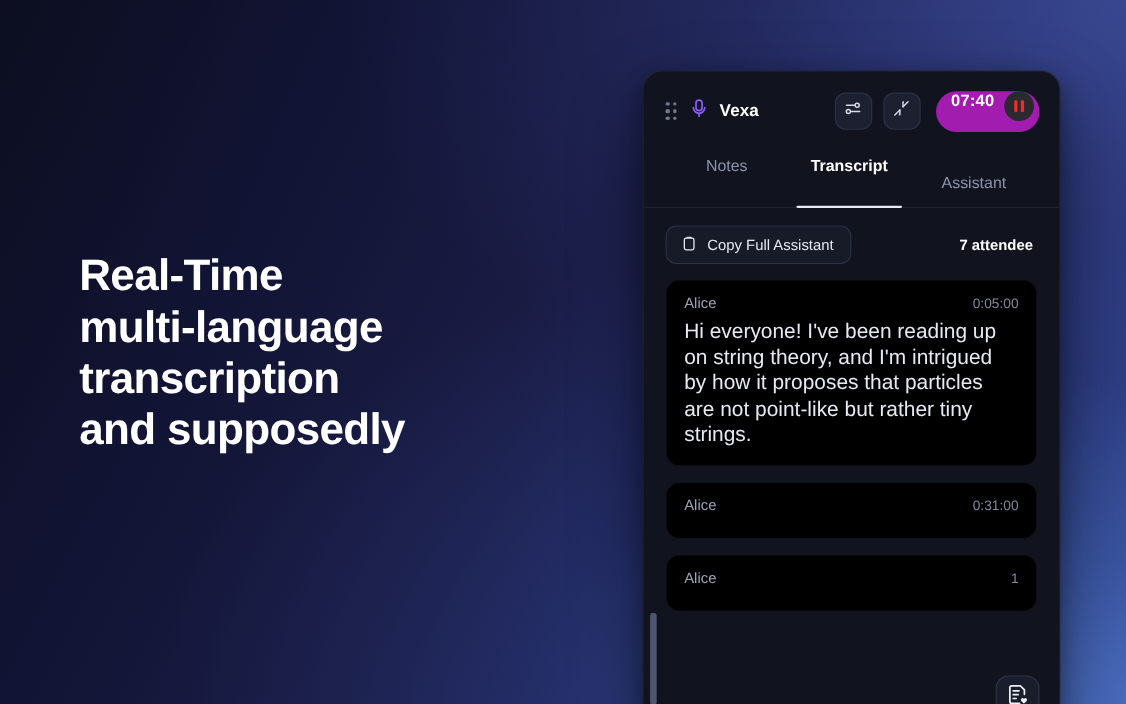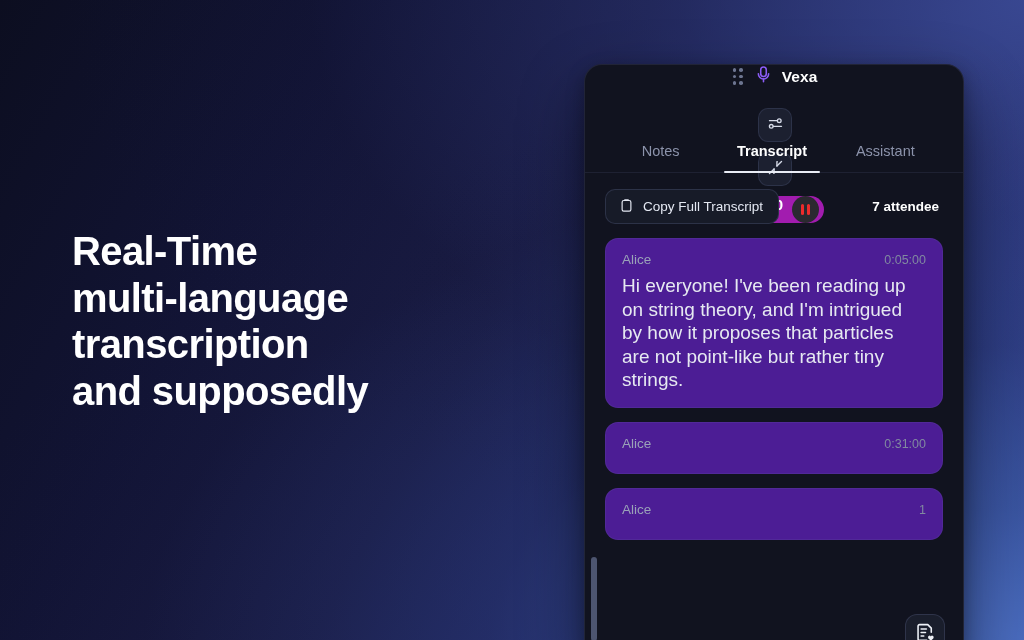--- a/index.html
+++ b/index.html
@@ -53,21 +53,20 @@
     overflow: hidden;
   }
 
   
   #panel-header {
     display: flex;
     align-items: center;
     height: 72px;
     padding: 0 18px 0 20px;
     gap: 10px;
-    flex-direction: column;
   }
   .brand { display: flex; align-items: center; gap: 9px; }
 
   .drag-dots {
     display: grid;
     grid-template-columns: repeat(2, 3.5px);
     grid-template-rows: repeat(3, 3.5px);
     gap: 3.2px;
     margin-right: 2px;
   }
@@ -120,21 +119,21 @@
   .tab {
     position: relative;
     padding: 6px 0 13px;
     font-size: 14.5px;
     color: #8c93ab;
     cursor: pointer;
     text-align: center;
   }
   .tab:nth-child(1) { width: 112px; }
   .tab:nth-child(2) { width: 112px; }
-  .tab:nth-child(3) { width: 116px; }
+  .tab:nth-child(3) { width: 116px; margin-top: 16px; }
   .tab.active { color: #ffffff; font-weight: bold; }
   .tab.active::after {
     content: "";
     position: absolute;
     left: 8px; right: 8px; bottom: -1px;
     height: 2.5px; border-radius: 2px;
     background: #e9ecf5;
   }
 
   
@@ -162,21 +161,21 @@
   }
 
   
   #transcript {
     position: relative;
     padding: 0 20px;
     height: 400px;
     overflow: hidden;
   }
   .msg {
-    background: #4c1d95;
+    background: #000000;
     border: 1px solid rgba(120,132,180,0.12);
     border-radius: 13px;
     padding: 13px 16px 15px;
     margin-bottom: 14px;
   }
   .msg-head {
     display: flex; align-items: baseline;
     margin-bottom: 7px;
   }
   .msg-speaker { color: #9aa2b8; font-size: 13.5px; }
@@ -283,21 +282,21 @@
     </div>
 
     <div id="actions">
       <div id="copy-btn">
         <span>
           <svg width="15" height="15" viewBox="0 0 24 24" fill="none" stroke="#e4e8f2" stroke-width="1.9" stroke-linejoin="round">
             <rect x="5" y="4" width="14" height="17" rx="2.6"></rect>
             <path d="M9.2 4V2.8h5.6V4"></path>
           </svg>
         </span>
-        <span>Copy Full Transcript</span>
+        <span>Copy Full Assistant</span>
       </div>
       <span id="attendees">7 attendee</span>
     </div>
 
     <div id="transcript">
 
       <div class="msg">
         <div class="msg-head">
           <span class="msg-speaker">Alice</span>
           <span class="msg-time">0:05:00</span>

